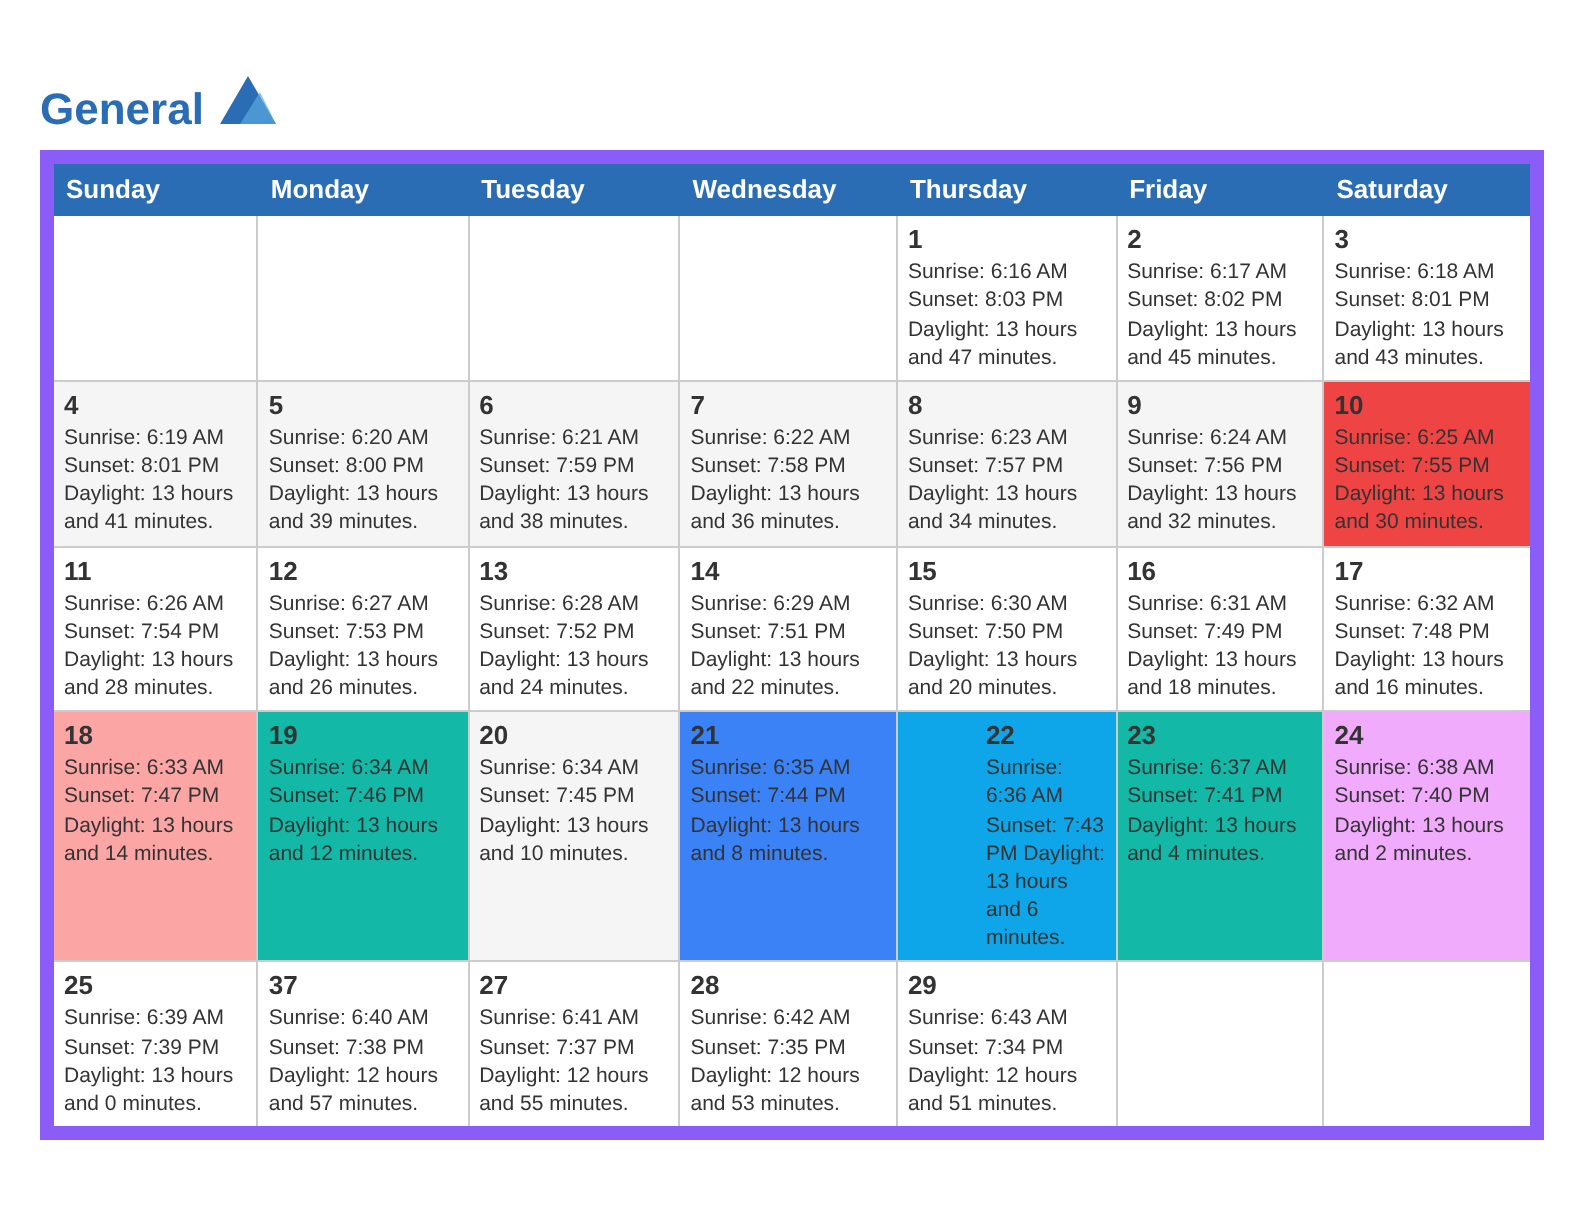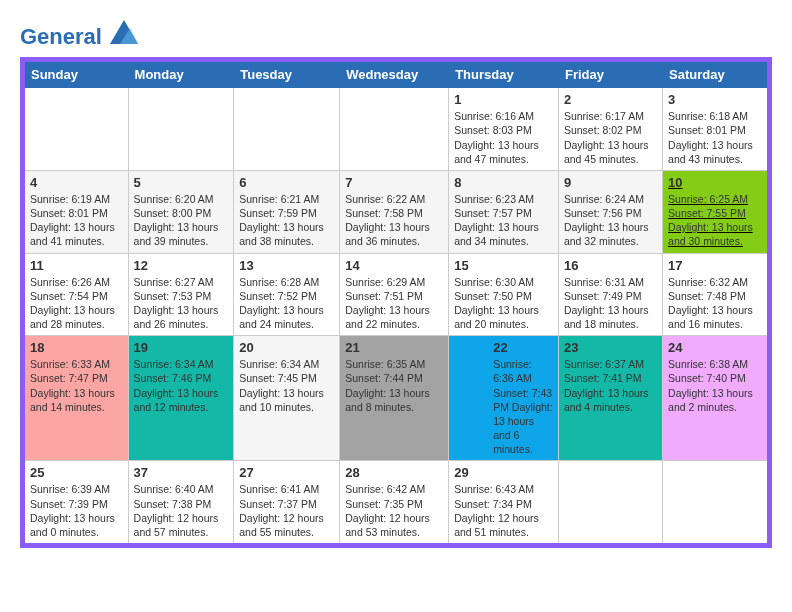--- a/index.html
+++ b/index.html
@@ -12,21 +12,21 @@
     }
     .header-area {
       display: flex;
       justify-content: space-between;
       align-items: flex-start;
       margin-bottom: 8px;
     }
     .logo {
       display: flex;
       align-items: center;
-      margin-top: 4px;
+      margin-top: 22px;
     }
     .logo-text {
       font-size: 22px;
       font-weight: bold;
       color: #333;
       line-height: 1.1;
     }
     .logo-text span {
       color: #2a6db5;
     }
@@ -44,21 +44,21 @@
       color: #333;
       line-height: 1.1;
     }
     .subtitle {
       font-size: 16px;
       color: #555;
     }
     .calendar {
       width: 100%;
       border-collapse: collapse;
-      border: 5px solid #8b5cf6;
+      border: 7px solid #8b5cf6;
     }
     .calendar th {
       background: #2a6db5;
       color: #fff;
       font-size: 13px;
       font-weight: bold;
       padding: 5px 6px;
       border: 1px solid #2a6db5;
       text-align: left;
     }
@@ -185,21 +185,21 @@
 Daylight: 13 hours
 and 34 minutes.</div>
         </td>
         <td style="background: rgb(245, 245, 245);">
           <div class="day-number">9</div>
           <div class="day-detail">Sunrise: 6:24 AM
 Sunset: 7:56 PM
 Daylight: 13 hours
 and 32 minutes.</div>
         </td>
-        <td style="background: #84cc16; text-decoration: underline;">
+        <td style="background: #ef4444;">
           <div class="day-number">10</div>
           <div class="day-detail">Sunrise: 6:25 AM
 Sunset: 7:55 PM
 Daylight: 13 hours
 and 30 minutes.</div>
         </td>
       </tr>
       <tr>
         <td>
           <div class="day-number">11</div>
@@ -266,21 +266,21 @@
 Daylight: 13 hours
 and 12 minutes.</div>
         </td>
         <td style="background: rgb(245, 245, 245);">
           <div class="day-number">20</div>
           <div class="day-detail">Sunrise: 6:34 AM
 Sunset: 7:45 PM
 Daylight: 13 hours
 and 10 minutes.</div>
         </td>
-        <td style="background: #a3a3a3;">
+        <td style="background: #3b82f6;">
           <div class="day-number">21</div>
           <div class="day-detail">Sunrise: 6:35 AM
 Sunset: 7:44 PM
 Daylight: 13 hours
 and 8 minutes.</div>
         </td>
         <td style="background: #0ea5e9; padding-left: 44px;">
           <div class="day-number">22</div>
           <div class="day-detail">Sunrise: 6:36 AM
 Sunset: 7:43 PM

